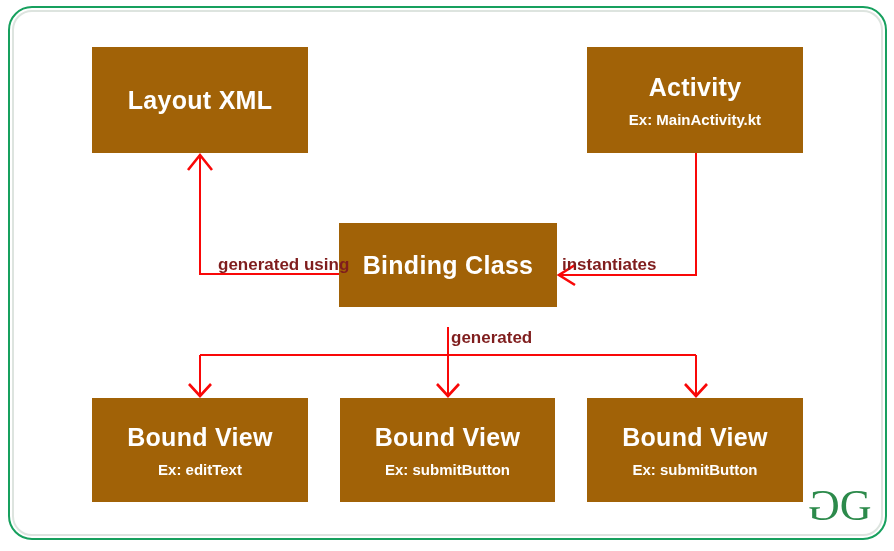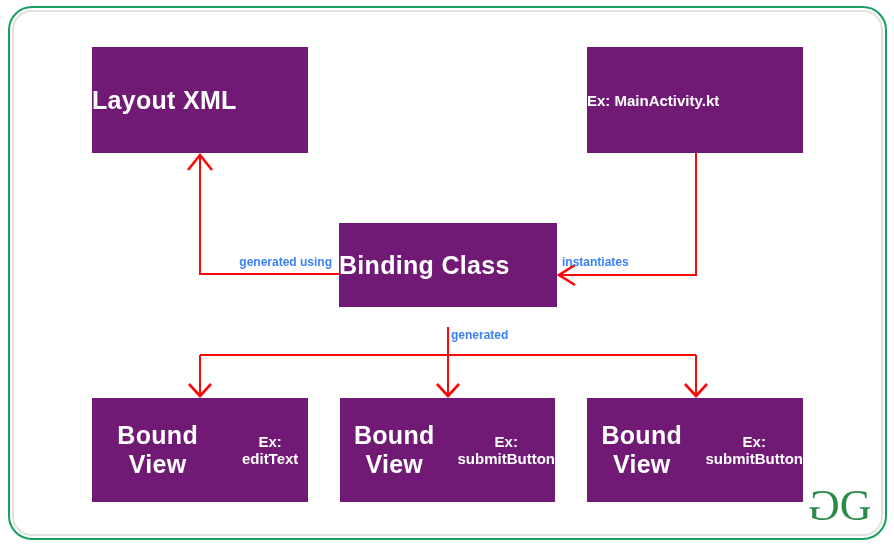--- a/index.html
+++ b/index.html
@@ -29,26 +29,26 @@
   .frame::after {
     content: "";
     position: absolute;
     inset: 2px;
     border: 2px solid #dde4df;
     border-radius: 20px;
   }
   
   .node {
     position: absolute;
-    background: #701a75;
+    background: #a16207;
     color: #ffffff;
     display: flex;
-    flex-direction: row;
+    flex-direction: column;
     align-items: center;
-    justify-content: flex-start;
+    justify-content: center;
     gap: 9px;
     text-align: center;
   }
   .node .title {
     font-size: 25px;
     font-weight: 700;
     letter-spacing: 0.3px;
   }
   .node .subtitle {
     font-size: 15px;
@@ -73,22 +73,22 @@
     stroke: #f90808;
     stroke-width: 2;
   }
   svg.arrows polyline.head {
     stroke-width: 2.6;
   }
 
   
   .edge-label {
     position: absolute;
-    color: #3b82f6;
-    font-size: 12px;
+    color: #7f1d1d;
+    font-size: 17px;
     font-weight: 700;
     white-space: nowrap;
   }
   #label-generated-using { left: 218px; top: 255px; width: 114px; text-align: right; }
   #label-instantiates    { left: 562px; top: 255px; }
   #label-provides        { left: 451px; top: 328px; }
 
   
   .logo {
     position: absolute;
@@ -134,20 +134,21 @@
       <polyline class="head" points="437,384 448,396 459,384"></polyline>
       <polyline class="head" points="685,384 696,396 707,384"></polyline>
     </g>
   </svg>
 
   <div class="node" id="node-layout-xml">
     <div class="title">Layout XML</div>
   </div>
 
   <div class="node" id="node-activity">
+    <div class="title">Activity</div>
     <div class="subtitle">Ex: MainActivity.kt</div>
   </div>
 
   <div class="node" id="node-binding">
     <div class="title">Binding Class</div>
   </div>
 
   <div class="node" id="node-bound-1">
     <div class="title">Bound View</div>
     <div class="subtitle">Ex: editText</div>

